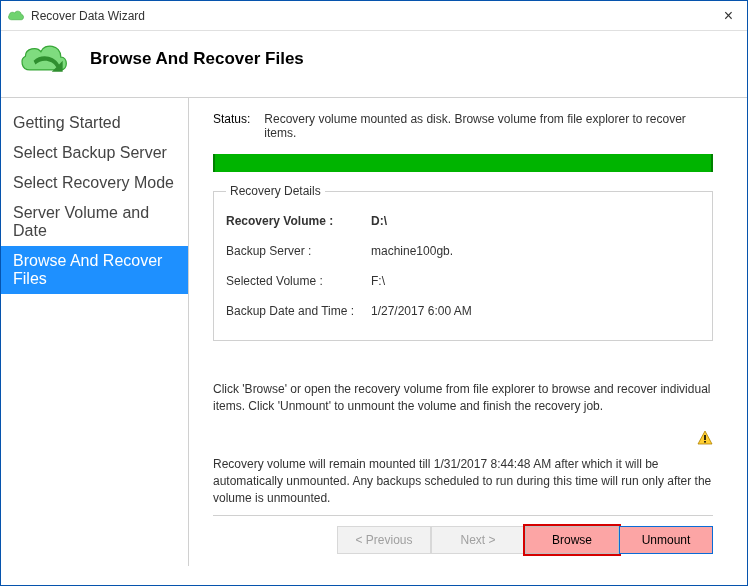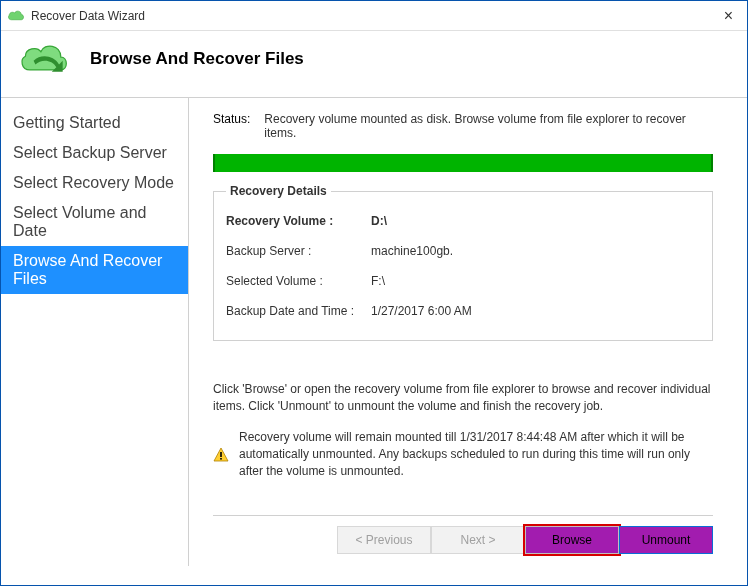--- a/index.html
+++ b/index.html
@@ -14,31 +14,31 @@
     .hr { height: 1px; background: #d0d0d0; margin: 0; }
     .body { display: flex; height: 468px; }
     .sidebar { width: 188px; border-right: 1px solid #d0d0d0; padding-top: 10px; }
     .nav-item { font-size: 16px; color: #444; padding: 6px 12px; cursor: pointer; }
     .nav-item.active { background: #1e90ff; color: #fff; }
     .content { flex: 1; padding: 14px 28px 12px 24px; display: flex; flex-direction: column; font-size: 12px; color: #333; }
     .status-row { display: flex; gap: 14px; margin-bottom: 14px; }
     .status-label { color: #000000; }
     .progress { height: 18px; width: 500px; background: #00b400; border-left: 2px solid #008000; border-right: 2px solid #008000; margin-bottom: 12px; }
     fieldset { border: 1px solid #d0d0d0; padding: 8px 12px 14px 12px; width: 500px; }
-    legend { font-size: 12px; color: #333; padding: 0 4px; font-weight: bold; }
+    legend { font-size: 12px; color: #333; padding: 0 4px; }
     .detail-row { display: flex; padding: 8px 0; }
     .detail-label { width: 145px; }
     .detail-row.bold .detail-label, .detail-row.bold .detail-value { font-weight: bold; }
     .instr { margin-top: 40px; width: 500px; line-height: 1.4; }
-    .warn-row { display: flex; align-items: center; gap: 10px; margin-top: 14px; width: 500px; }
+    .warn-row { display: flex; align-items: flex-end; gap: 10px; margin-top: 14px; width: 500px; flex-direction: column; }
     .warn-icon { width: 16px; height: 16px; flex-shrink: 0; margin-top: 1px; }
     .warn-text { flex: 1; line-height: 1.45; }
     .footer-hr { height: 1px; background: #d0d0d0; margin-top: auto; width: 500px; }
     .buttons { display: flex; justify-content: flex-end; padding-top: 10px; width: 500px; }
-    .btn { min-width: 94px; height: 28px; font-size: 12px; background: #a21caf; border: 1px solid #bfbfbf; cursor: pointer; }
+    .btn { min-width: 94px; height: 28px; font-size: 12px; background: #fca5a5; border: 1px solid #bfbfbf; cursor: pointer; }
     .btn.disabled { background: #f2f2f2; color: #a0a0a0; border: 1px solid #d8d8d8; cursor: default; }
     .btn.highlight-red { outline: 2px solid #d60000; outline-offset: 0; }
     .btn.highlight-blue { border: 1.5px solid #0a6cd6; }
   </style>
 </head>
 <body>
 
 <div class="titlebar">
   <svg class="app-icon" viewBox="0 0 24 18">
     <path d="M6 14 C2 14 1 10 3 8 C3 4 8 3 10 5 C12 1 19 2 19 7 C23 7 23 14 19 14 Z" fill="#6fd36f" stroke="#3aa83a" stroke-width="0.8"></path>
@@ -54,21 +54,21 @@
   </svg>
   <h1>Browse And Recover Files</h1>
 </div>
 <div class="hr"></div>
 
 <div class="body">
   <div class="sidebar">
     <div class="nav-item">Getting Started</div>
     <div class="nav-item">Select Backup Server</div>
     <div class="nav-item">Select Recovery Mode</div>
-    <div class="nav-item">Select Volume and Date</div>
+    <div class="nav-item">Server Volume and Date</div>
     <div class="nav-item active">Browse And Recover Files</div>
   </div>
 
   <div class="content">
     <div class="status-row">
       <span class="status-label">Status:</span>
       <span>Recovery volume mounted as disk. Browse volume from file explorer to recover items.</span>
     </div>
 
     <div class="progress"></div>

